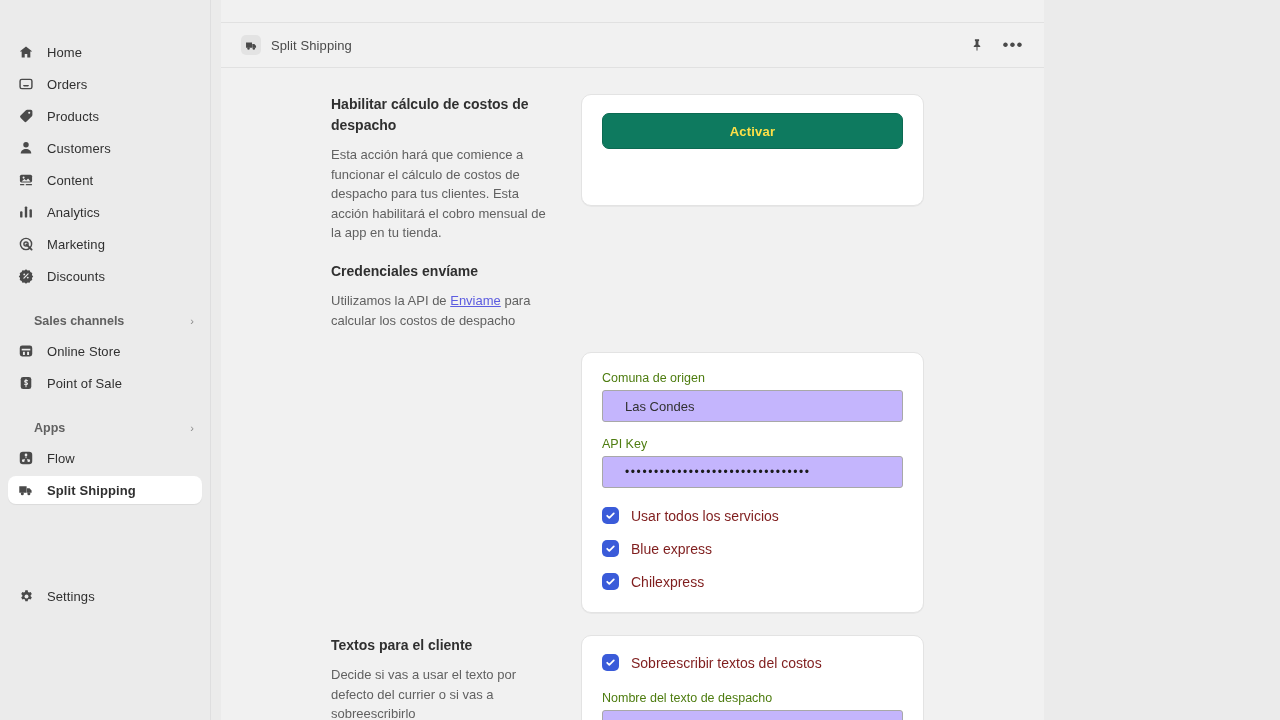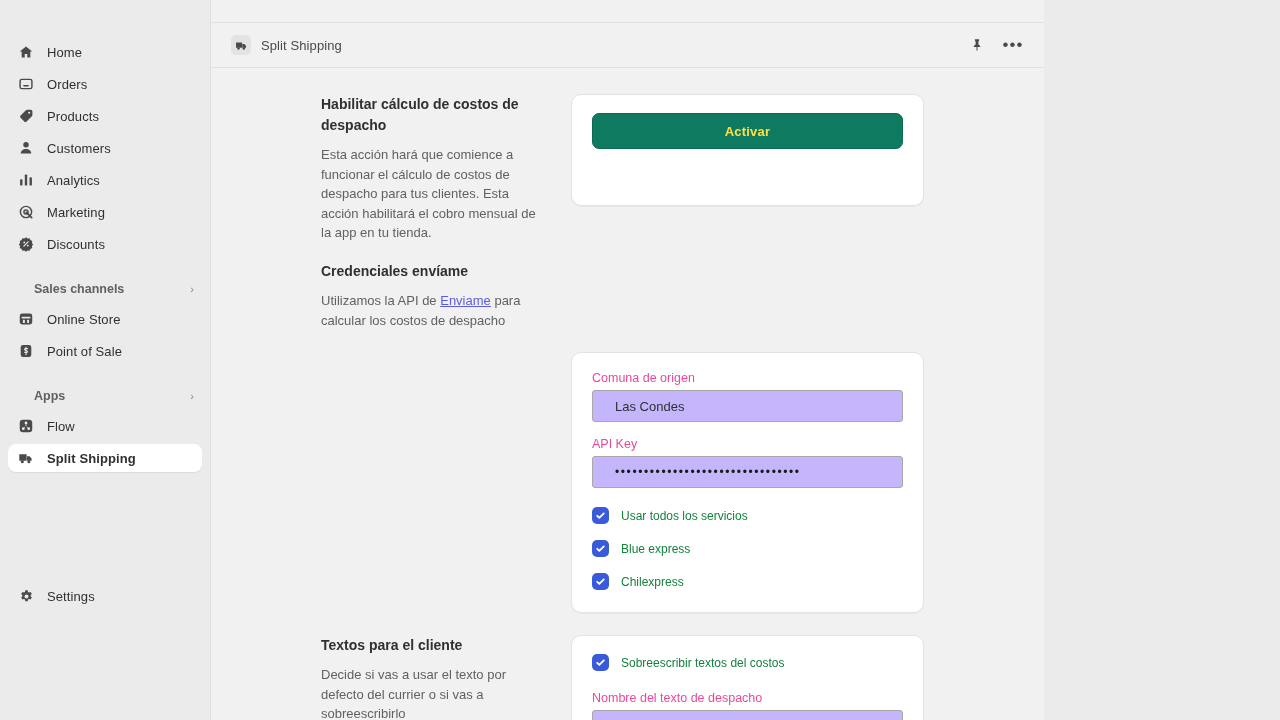--- a/index.html
+++ b/index.html
@@ -2,21 +2,21 @@
 <html><head>
 <meta charset="utf-8">
 <style>
   * { box-sizing: border-box; margin: 0; padding: 0; }
   html, body {
     width: 1280px; height: 720px;
     font-family: "Liberation Sans", sans-serif;
     background: #ebebeb;
     overflow: hidden;
   }
-  .app { display: flex; width: 1044px; height: 720px; }
+  .app { display: flex; width: 1044px; height: 720px; gap: 10px; }
 
   
   .sidebar {
     width: 211px; height: 720px;
     background: #ebebeb;
     border-right: 1px solid #dededf;
     display: flex; flex-direction: column;
     padding-top: 38px;
     position: relative;
     flex: 0 0 211px;
@@ -122,21 +122,21 @@
     border: 1px solid #0c6a52;
     border-radius: 7px;
     color: #fde047; font-size: 13px; font-weight: 600;
     letter-spacing: .2px; cursor: pointer;
     font-family: "Liberation Sans", sans-serif;
   }
 
   .card-pad { padding: 18px 20px 22px 20px; }
 
   .field-label {
-    font-size: 12.5px; color: #ec4899;
+    font-size: 12.5px; color: #4d7c0f;
     margin-bottom: 5px; display: block;
   }
   .text-input {
     width: 100%; height: 32px;
     border: 1px solid #a8a8a8;
     border-radius: 3px;
     padding: 0 22px;
     font-size: 13px; color: #303030;
     background: #c4b5fd;
     font-family: "Liberation Sans", sans-serif;
@@ -150,21 +150,21 @@
     margin-bottom: 16px; cursor: pointer;
   }
   .check-row:last-child { margin-bottom: 0; }
   .cbox {
     width: 17px; height: 17px; flex: 0 0 17px;
     border-radius: 5px; background: #3a5bd9;
     display: flex; align-items: center; justify-content: center;
     margin-right: 12px;
   }
   .cbox svg { display: block; }
-  .check-label { font-size: 12px; color: #15803d; }
+  .check-label { font-size: 14px; color: #7f1d1d; }
 
   .sep { height: 4px; }
 </style>
 </head>
 <body>
 
 <div class="app">
 
   <nav class="sidebar">
 
@@ -202,20 +202,32 @@
       <div class="nav-item">
         <span class="nav-icon">
           <svg width="16" height="16" viewBox="0 0 20 20" fill="#4a4a4a">
               <circle cx="10" cy="6" r="3.4"></circle>
               <path d="M3.4 17c0-3.4 3-5.6 6.6-5.6s6.6 2.2 6.6 5.6z"></path>
             </svg>
         </span>
         <span class="nav-label">Customers</span>
       </div>
 
+      <div class="nav-item">
+        <span class="nav-icon">
+          <svg width="16" height="16" viewBox="0 0 20 20" fill="#4a4a4a">
+              <rect x="2.4" y="3.4" width="15.2" height="9.6" rx="2"></rect>
+              <circle cx="7" cy="7" r="1.3" fill="#ebebeb"></circle>
+              <path d="M4.4 12 8 8.6l2.2 2 2.4-2.4 3 3.8z" fill="#ebebeb"></path>
+              <rect x="2.4" y="15" width="5.6" height="1.7" rx=".8"></rect>
+              <rect x="9.6" y="15" width="8" height="1.7" rx=".8"></rect>
+            </svg>
+        </span>
+        <span class="nav-label">Content</span>
+      </div>
 
       <div class="nav-item">
         <span class="nav-icon">
           <svg width="16" height="16" viewBox="0 0 20 20" fill="#4a4a4a">
               <rect x="2.6" y="9" width="3" height="8" rx="1.2"></rect>
               <rect x="8.5" y="3" width="3" height="14" rx="1.2"></rect>
               <rect x="14.4" y="6.5" width="3" height="10.5" rx="1.2"></rect>
             </svg>
         </span>
         <span class="nav-label">Analytics</span>

